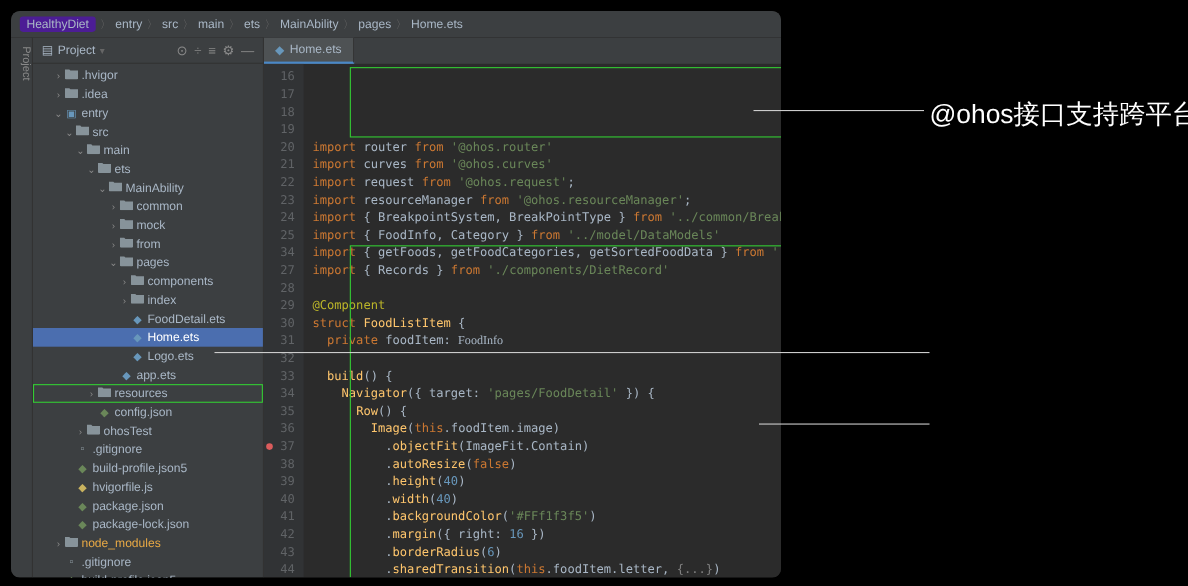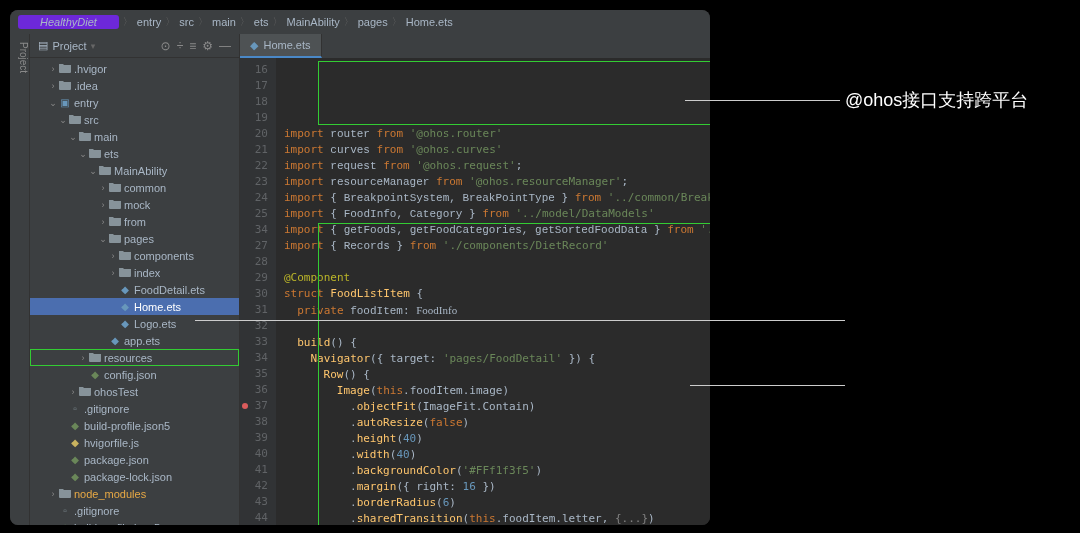--- a/index.html
+++ b/index.html
@@ -27,21 +27,21 @@
   height: 24px;
   background: #3c3f41;
   display: flex;
   align-items: center;
   padding: 0 8px;
   font-size: 11px;
   color: #a9b7c6;
   gap: 4px;
 }
 .crumb { color: #a9b7c6; }
-.crumb.first { background: #6d28d9; padding: 1px 22px; border-radius: 3px; font-style: italic; }
+.crumb.first { background: #4c1d95; padding: 1px 6px; border-radius: 3px; }
 .crumb-sep { color: #666; font-size: 10px; }
 .crumb.last { color: #a9b7c6; }
 .main-row {
   flex: 1;
   display: flex;
   overflow: hidden;
 }
 .sidebar-tab {
   width: 20px;
   background: #3c3f41;
@@ -157,38 +157,38 @@
   white-space: pre;
   overflow: hidden;
 }
 .code .kw { color: #cc7832; }
 .code .str { color: #6a8759; }
 .code .type { color: #a9b7c6; font-family: Liberation Serif, serif; }
 .code .fn { color: #ffc66d; }
 .code .num { color: #6897bb; }
 .code .ann { color: #bbb529; }
 .code .struct { color: #cc7832; }
-.code .id { color: #a9b7c6; font-family: Liberation Mono, monospace; }
+.code .id { color: #a9b7c6; }
 .code .punct { color: #a9b7c6; }
 .code .comment { color: #808080; }
 .hl-box1 {
   position: absolute;
   border: 1px solid #33cc33;
   pointer-events: none;
 }
 .box-imports { left: 42px; top: 3px; width: 420px; height: 64px; }
 .box-component { left: 42px; top: 165px; width: 420px; height: 330px; }
 .annotations {
   position: absolute;
   left: 720px;
   top: 0;
   width: 350px;
   height: 511px;
   color: #fff;
-  font-size: 18px;
+  font-size: 24px;
 }
 .anno-line {
   position: absolute;
   border-top: 1px solid #ccc;
   height: 0;
 }
 .anno-text {
   position: absolute;
   white-space: nowrap;
 }

